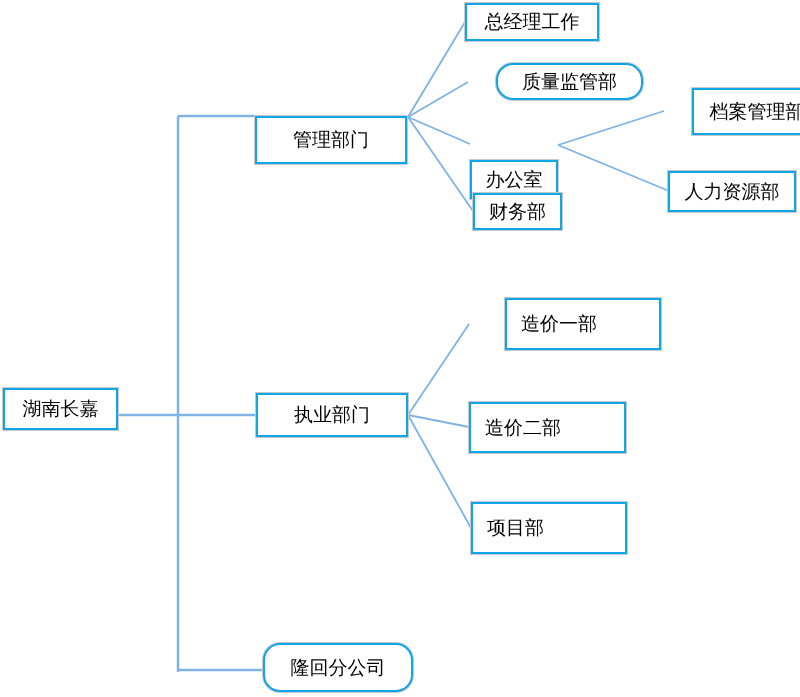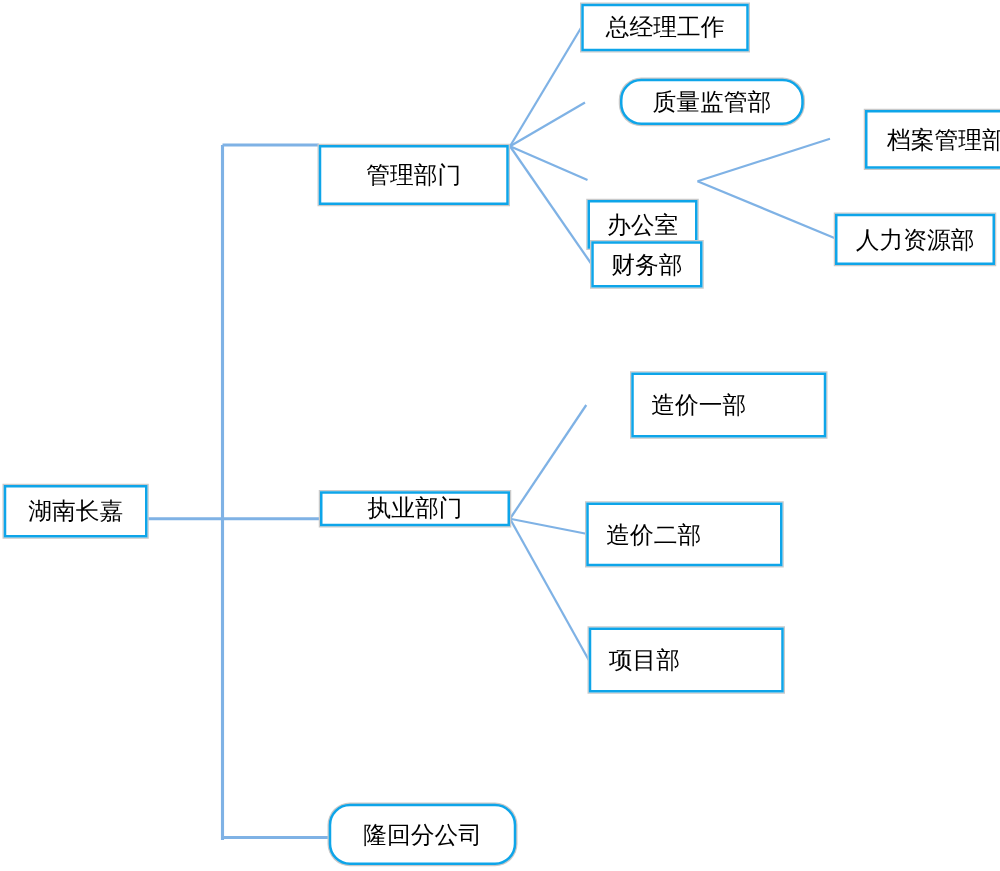--- a/index.html
+++ b/index.html
@@ -35,21 +35,21 @@
   }
   
   #node-root     {left:3px;   top:388px; width:115px; height:42px;}
   #node-mgmt     {left:255px; top:92px;  width:152px; height:48px;margin-top:24px;}
   #node-gm       {left:465px; top:3px;   width:134px; height:38px;}
   #node-quality  {left:496px; top:63px;  width:147px; height:37px;border-radius:17px;}
   #node-office   {left:470px; top:124px; width:88px;  height:39px;margin-top:36px;}
   #node-finance  {left:473px; top:193px; width:89px;  height:37px;}
   #node-archives {left:664px; top:88px;  width:130px; height:47px;margin-left:28px;}
   #node-hr       {left:668px; top:171px; width:128px; height:41px;}
-  #node-practice {left:256px; top:393px; width:152px; height:28px;}
+  #node-practice {left:256px; top:393px; width:152px; height:44px;}
   #node-cost1    {left:469px; top:298px; width:156px; height:52px;margin-left:36px;}
   #node-cost2    {left:469px; top:402px; width:157px; height:51px;text-align:center;}
   #node-project  {left:471px; top:502px; width:156px; height:52px;}
   #node-branch   {left:263px; top:643px; width:150px; height:49px;border-radius:17px;}
 </style>
 </head>
 <body>
 
 <div class="canvas">
 

